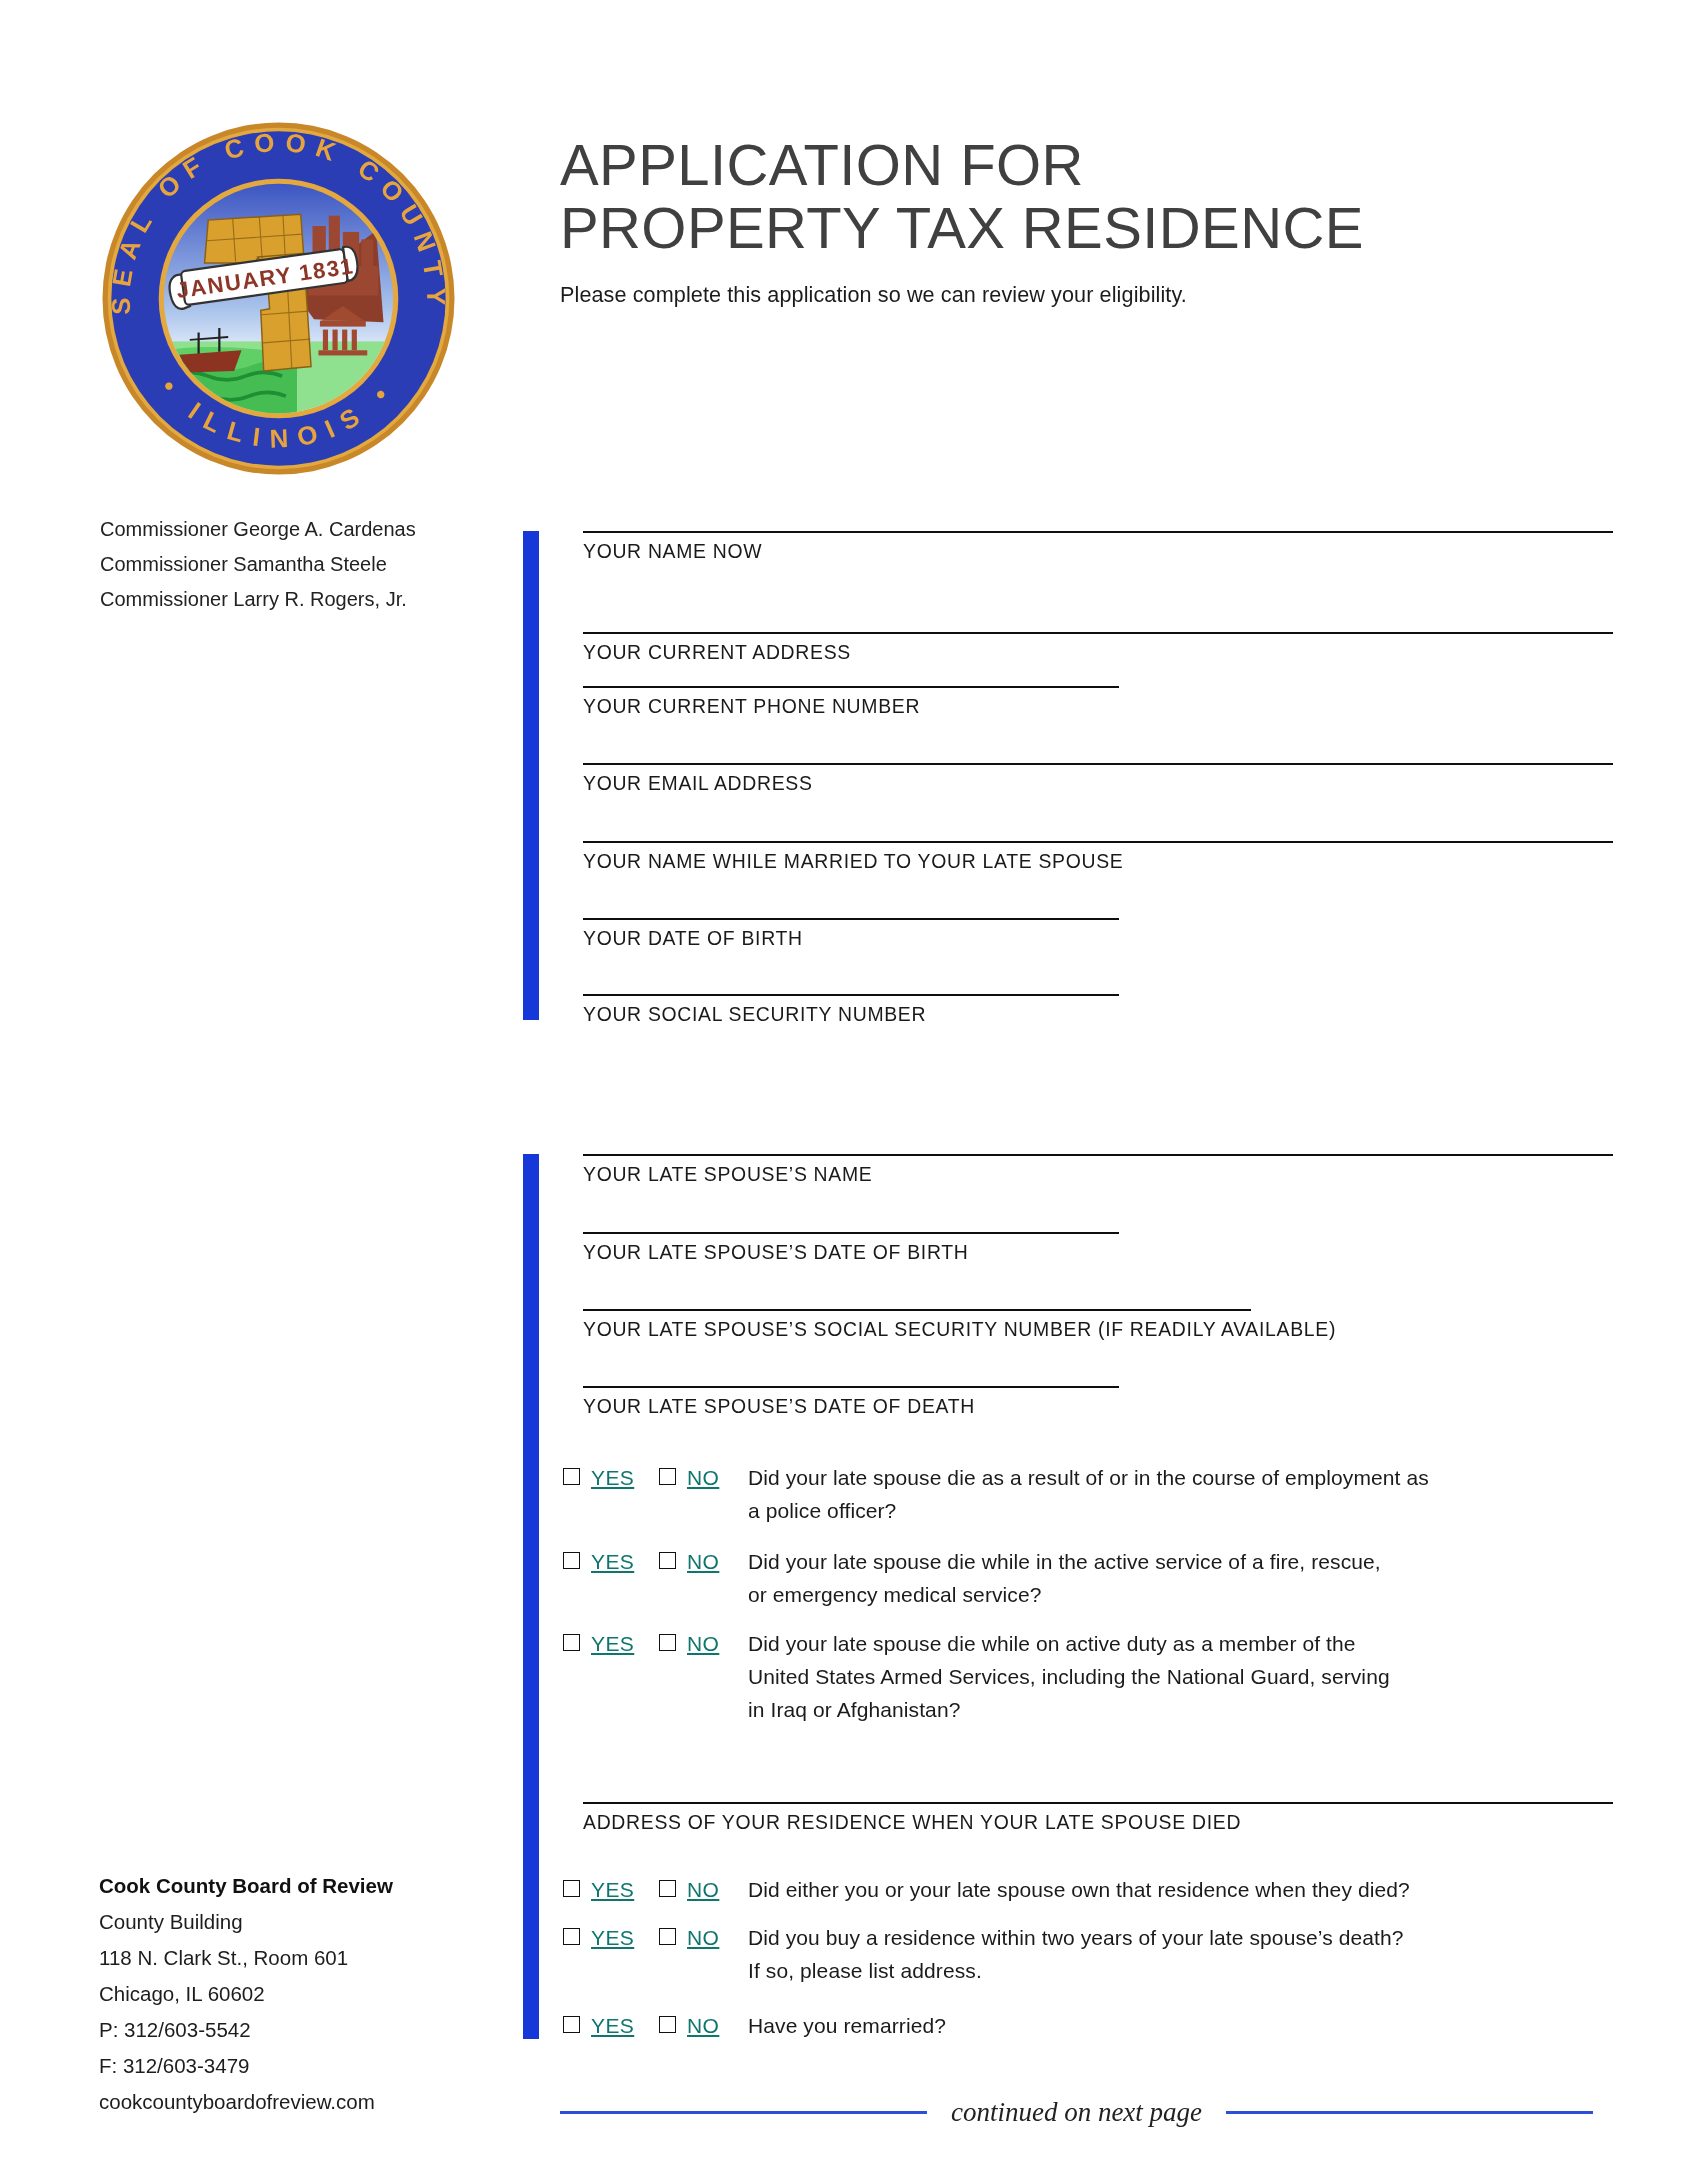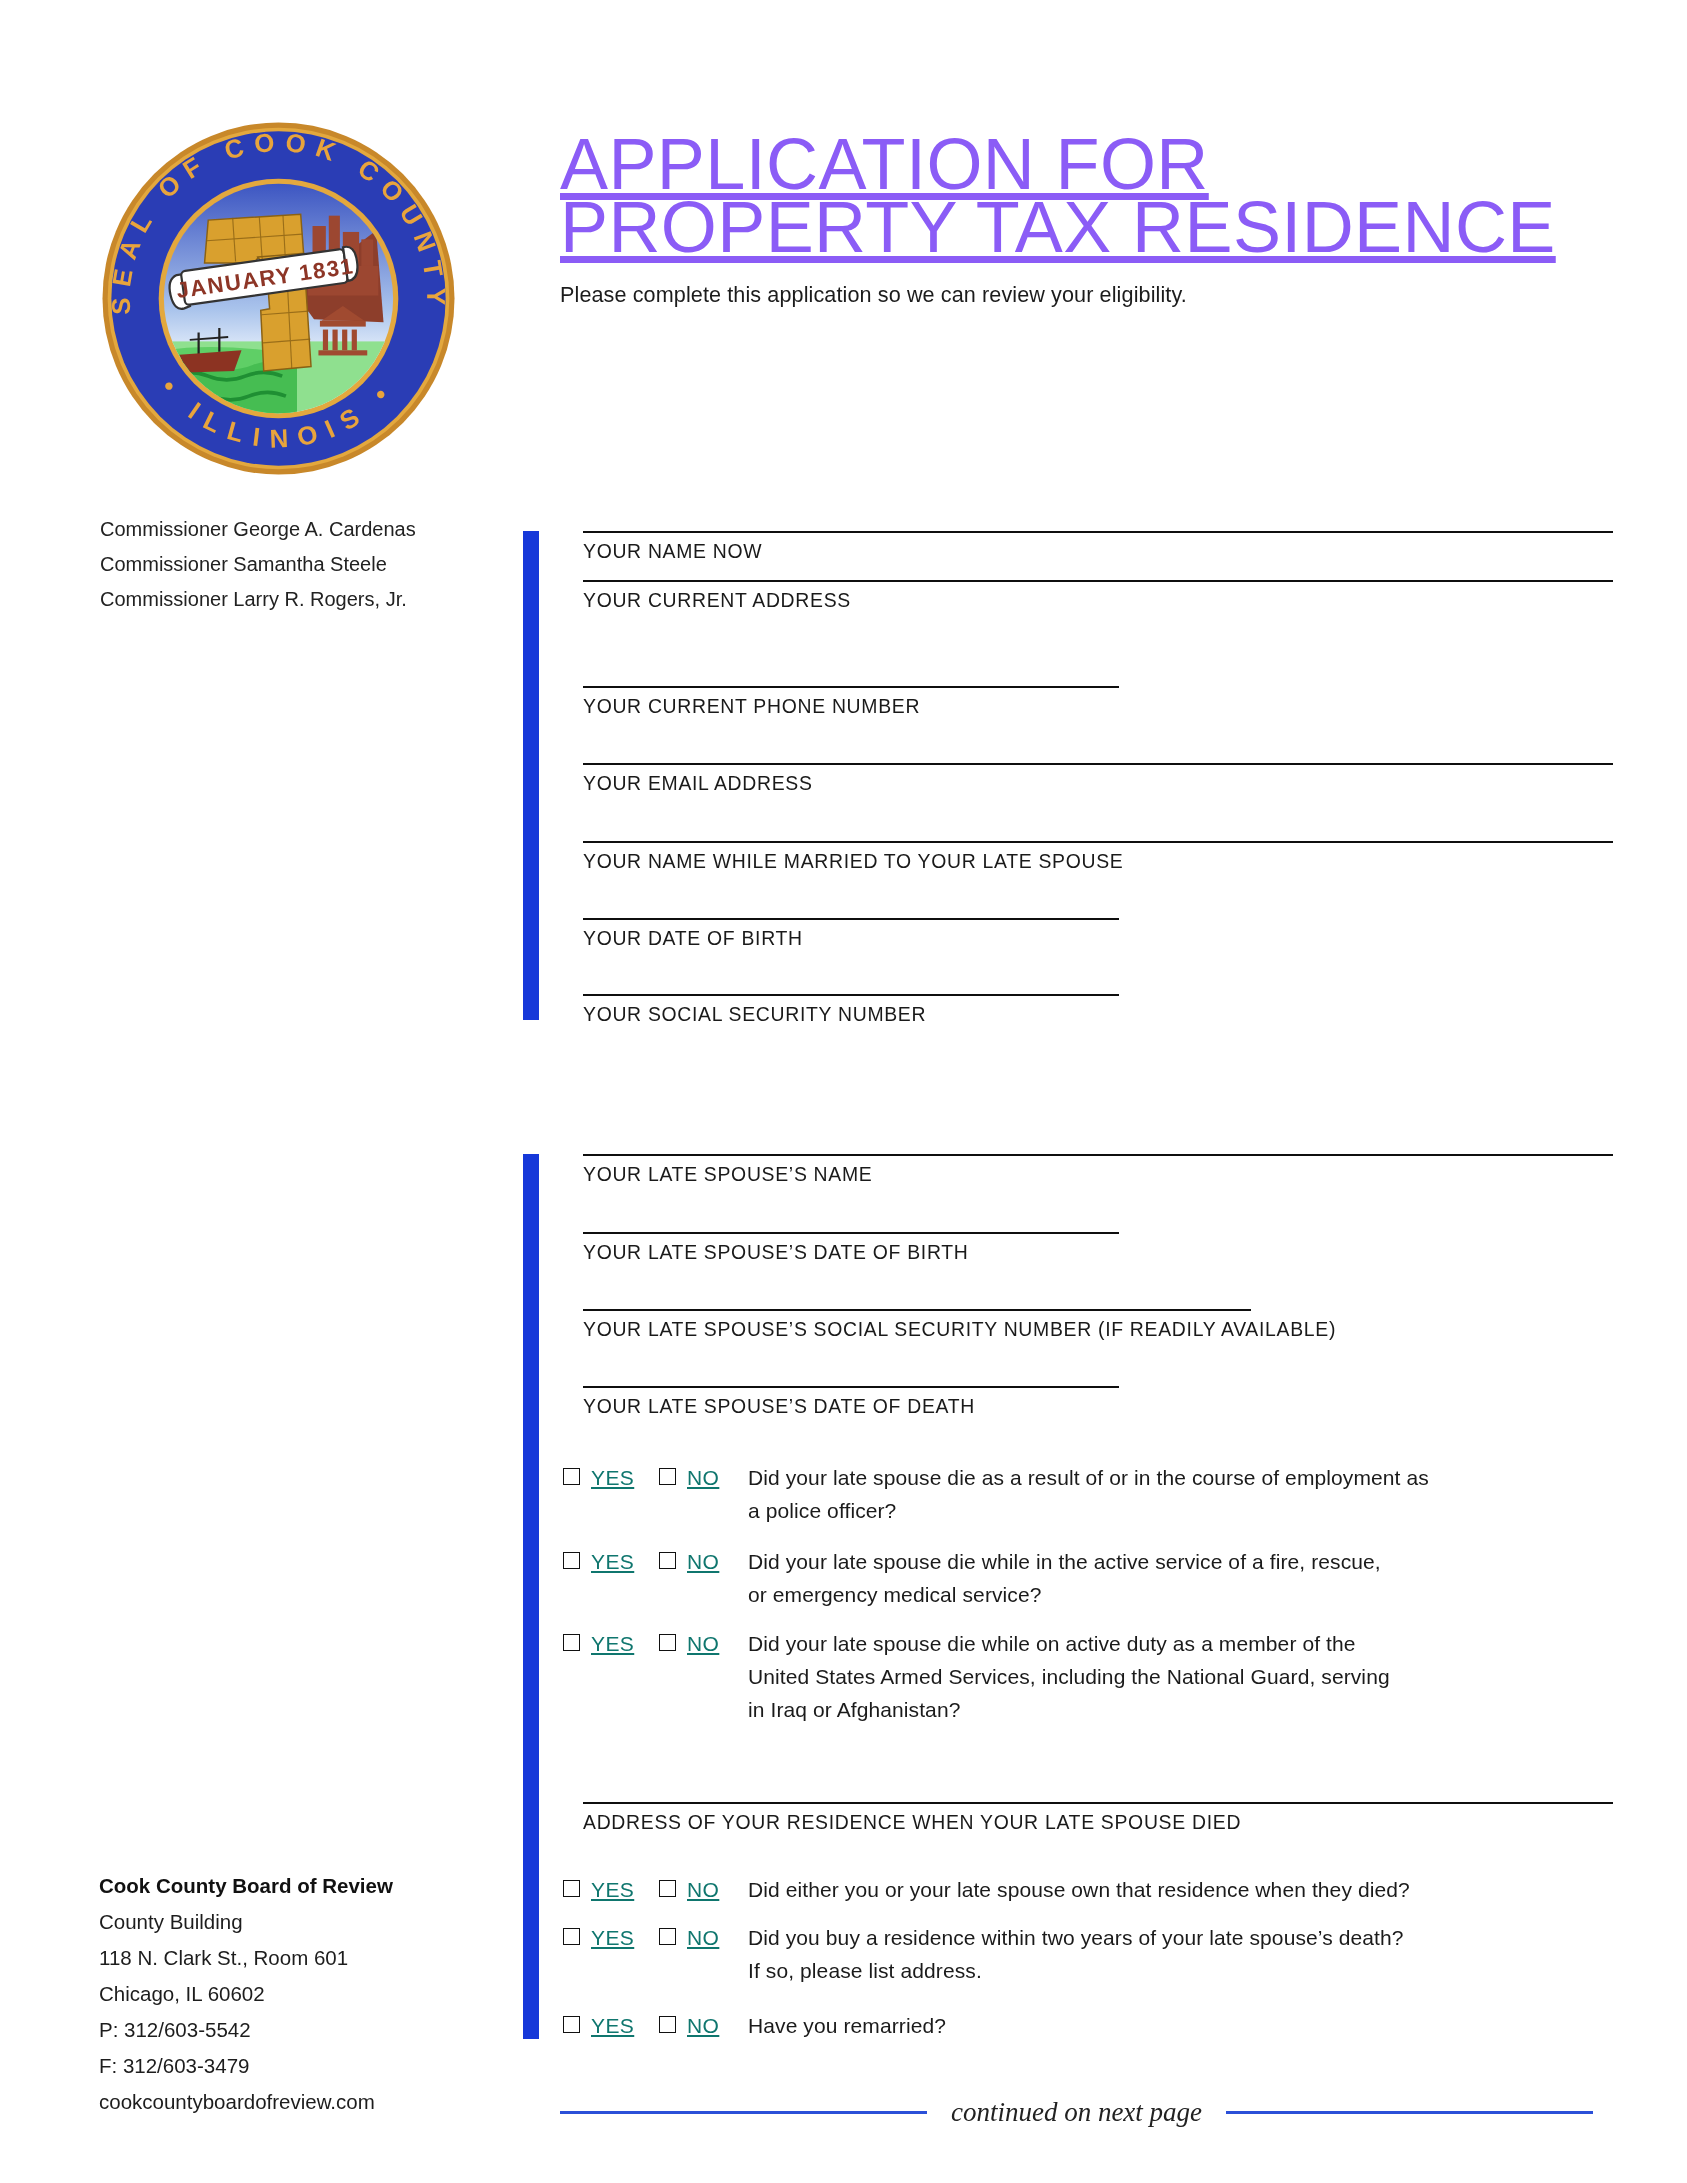--- a/index.html
+++ b/index.html
@@ -10,22 +10,22 @@
     font-family:"Liberation Sans", sans-serif;
     color:#1b1b1b;
     overflow:hidden;
   }
   
   .seal{position:absolute;left:101px;top:121px;width:355px;height:355px;}
   .commissioners{position:absolute;left:100px;top:512px;font-size:20px;line-height:35px;color:#222;}
   .office{position:absolute;left:99px;top:1868px;font-size:20.5px;line-height:36px;color:#1d1d1d;}
   .office .office-name{font-weight:bold;color:#111;}
   
-  .title{position:absolute;left:560px;top:133px;font-size:72px;line-height:63px;
-         color:#8b5cf6;letter-spacing:0.4px;font-weight:400;text-decoration:underline;}
+  .title{position:absolute;left:560px;top:133px;font-size:58px;line-height:63px;
+         color:#404040;letter-spacing:0.4px;font-weight:400;}
   .intro{position:absolute;left:560px;top:278px;font-size:21.6px;line-height:34px;color:#1c1c1c;letter-spacing:0.1px;}
   .intro p{margin:0;}
   .intro p + p{margin-top:13.4px;}
   
   .bar{position:absolute;left:523px;width:15.7px;background:#1638d9;}
   .bar1{top:531px;height:489px;}
   .bar2{top:1154px;height:885px;}
   
   .field{position:absolute;left:563px;margin-left:20px;}
   .fline{height:2.2px;background:#0f0f0f;}
@@ -154,21 +154,21 @@
     <div>Commissioner Larry R. Rogers, Jr.</div>
   </div>
 
   <div class="bar bar1"></div>
   <div class="bar bar2"></div>
 
   <div class="field" style="top:531px">
     <div class="fline w-full"></div>
     <div class="flabel">YOUR NAME NOW</div>
   </div>
-  <div class="field" style="top:580px">
+  <div class="field" style="top:632px">
     <div class="fline w-full"></div>
     <div class="flabel">YOUR CURRENT ADDRESS</div>
   </div>
   <div class="field" style="top:686px">
     <div class="fline w-half"></div>
     <div class="flabel">YOUR CURRENT PHONE NUMBER</div>
   </div>
   <div class="field" style="top:763px">
     <div class="fline w-full"></div>
     <div class="flabel">YOUR EMAIL ADDRESS</div>

